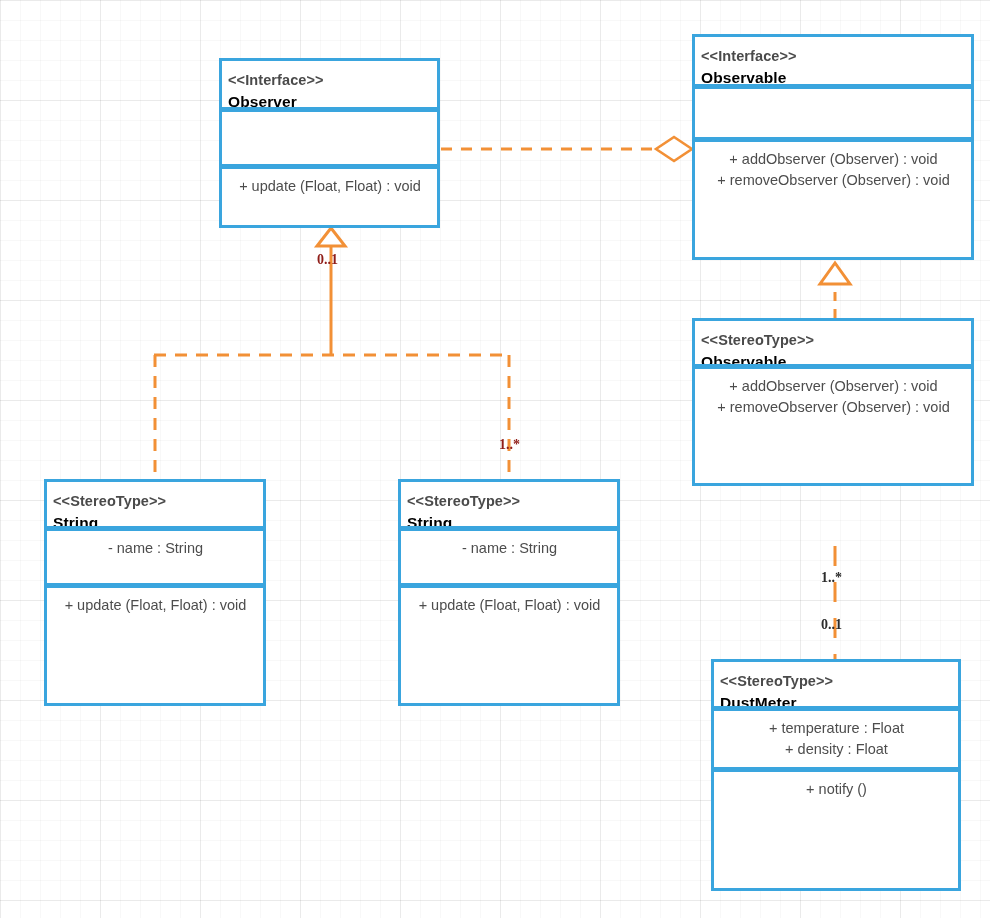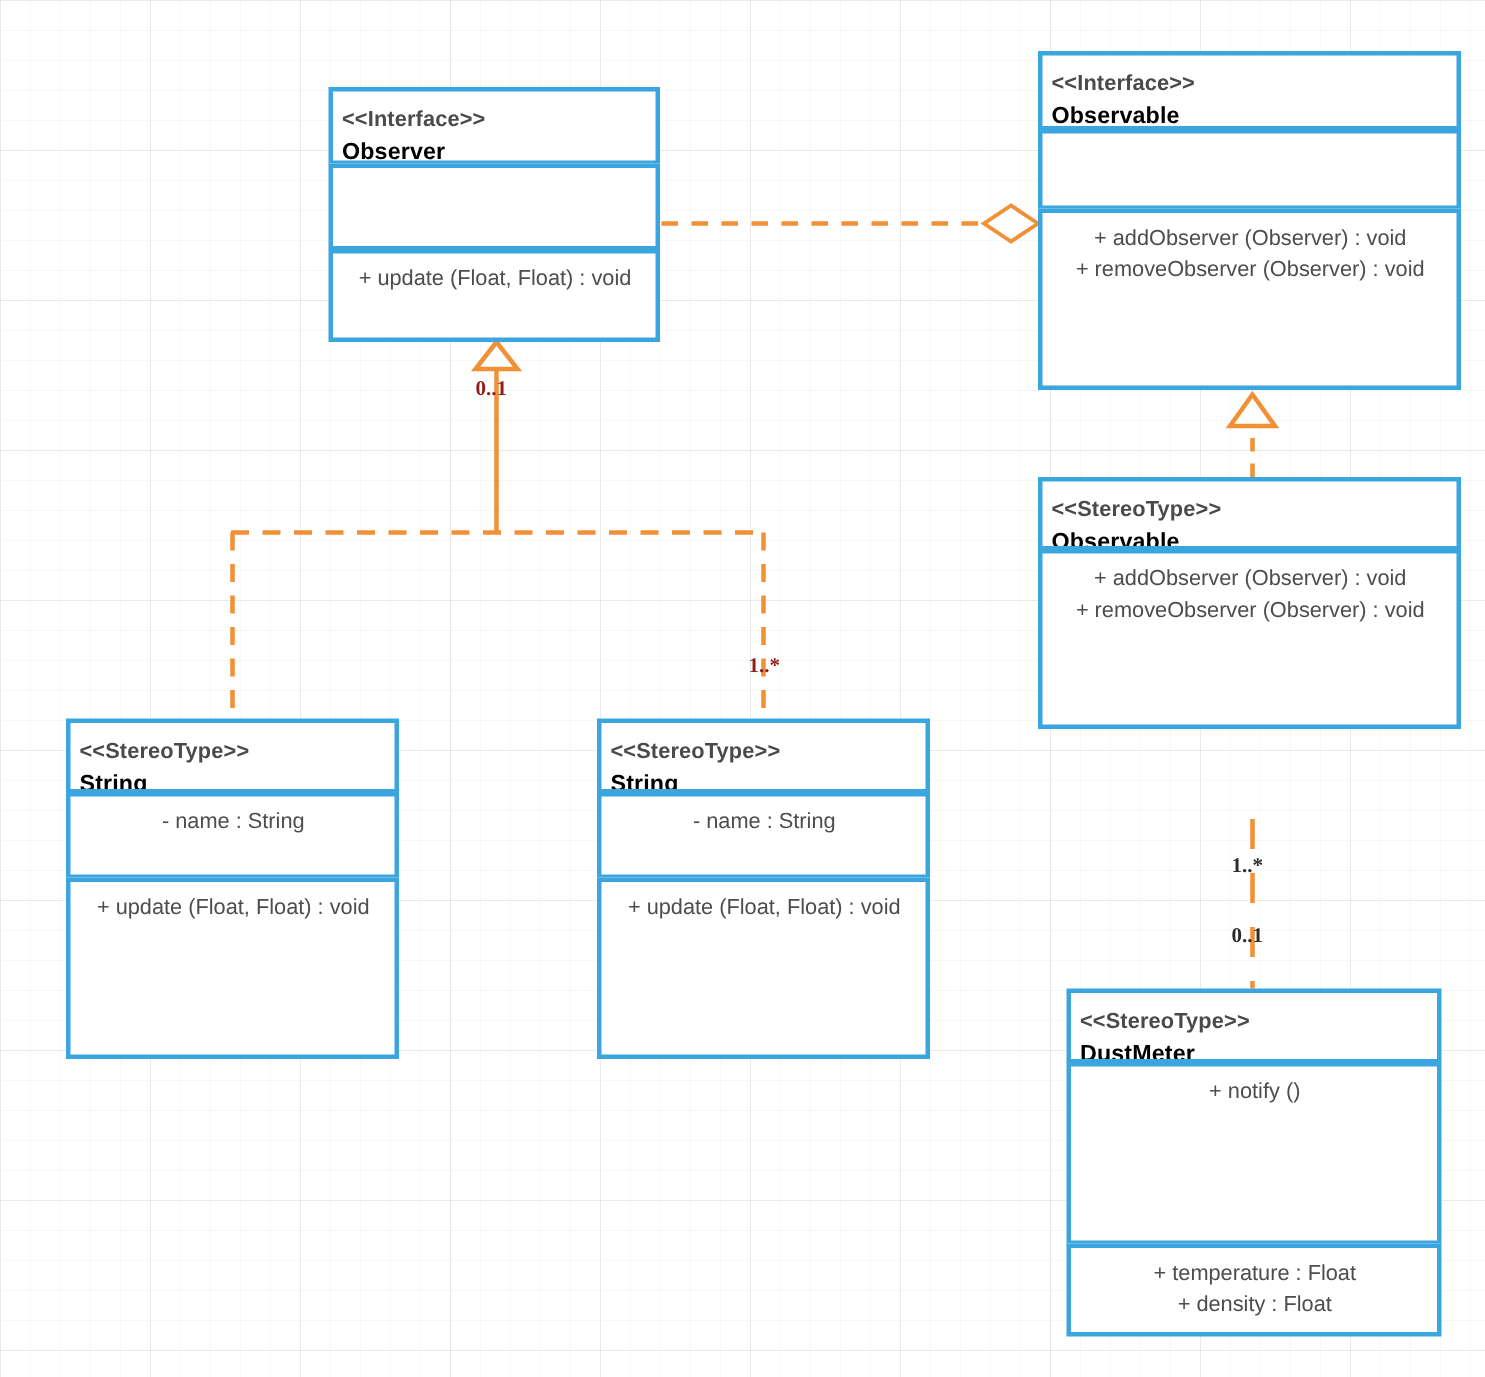--- a/index.html
+++ b/index.html
@@ -167,27 +167,27 @@
       <span class="member">+ addObserver (Observer) : void</span>
       <span class="member">+ removeObserver (Observer) : void</span>
     </div>
   </div>
 
   <div class="uml-class" style="left:711px; top:659px; width:250px;">
     <div class="compartment cmp-header" style="height:50px;">
       <span class="stereotype">&lt;&lt;StereoType&gt;&gt;</span>
       <span class="classname">DustMeter</span>
     </div>
-    <div class="compartment cmp-body" style="height:122px;">
-      <span class="member">+ notify ()</span>
-    </div>
     <div class="compartment cmp-body" style="height:62px;">
       <span class="member">+ temperature : Float</span>
       <span class="member">+ density : Float</span>
     </div>
+    <div class="compartment cmp-body" style="height:122px;">
+      <span class="member">+ notify ()</span>
+    </div>
   </div>
 
   <div class="uml-class" style="left:44px; top:479px; width:222px;">
     <div class="compartment cmp-header" style="height:50px;">
       <span class="stereotype">&lt;&lt;StereoType&gt;&gt;</span>
       <span class="classname">String</span>
     </div>
     <div class="compartment cmp-body" style="height:58px;">
       <span class="member">- name : String</span>
     </div>

